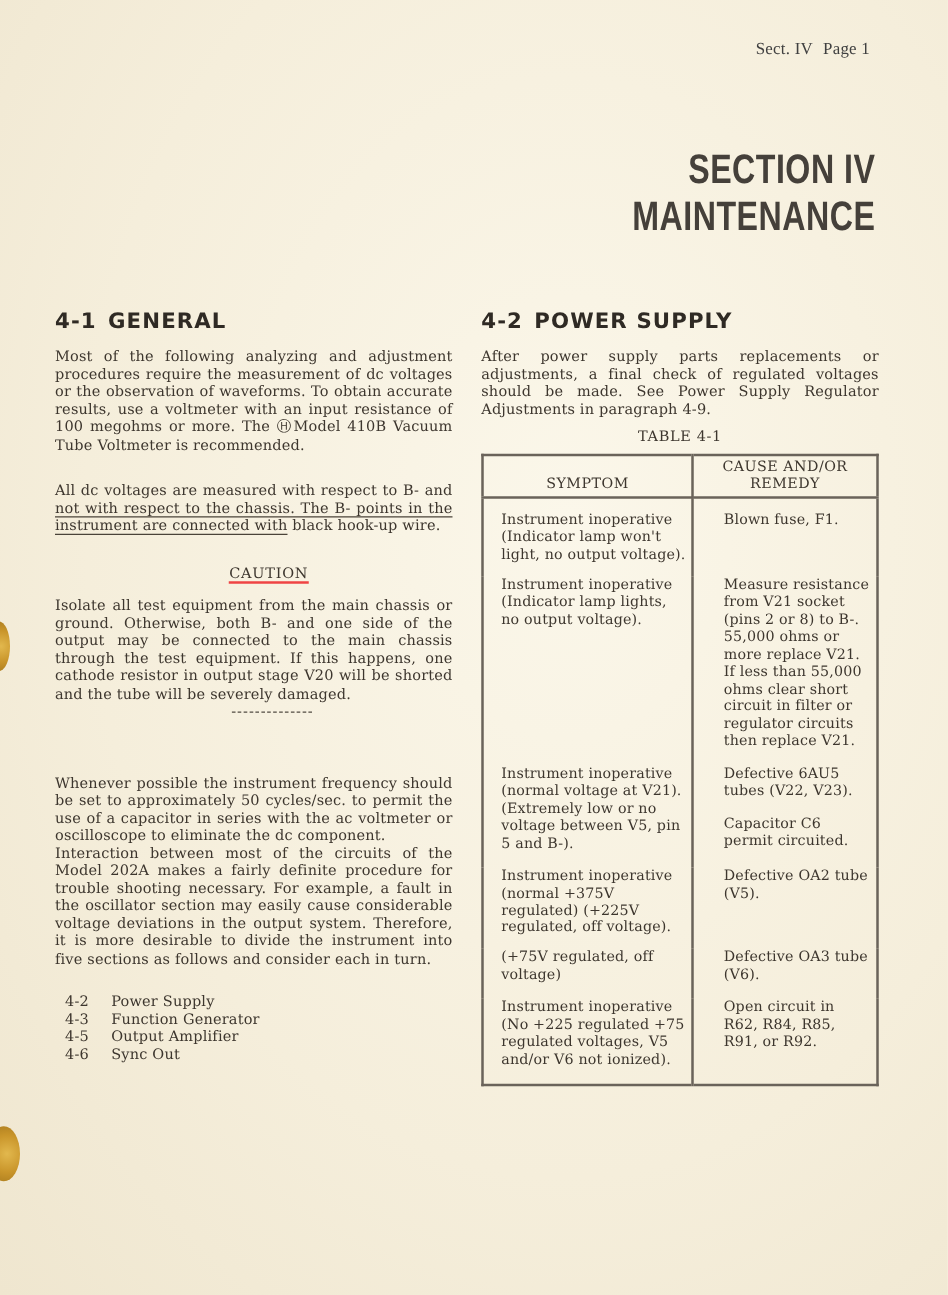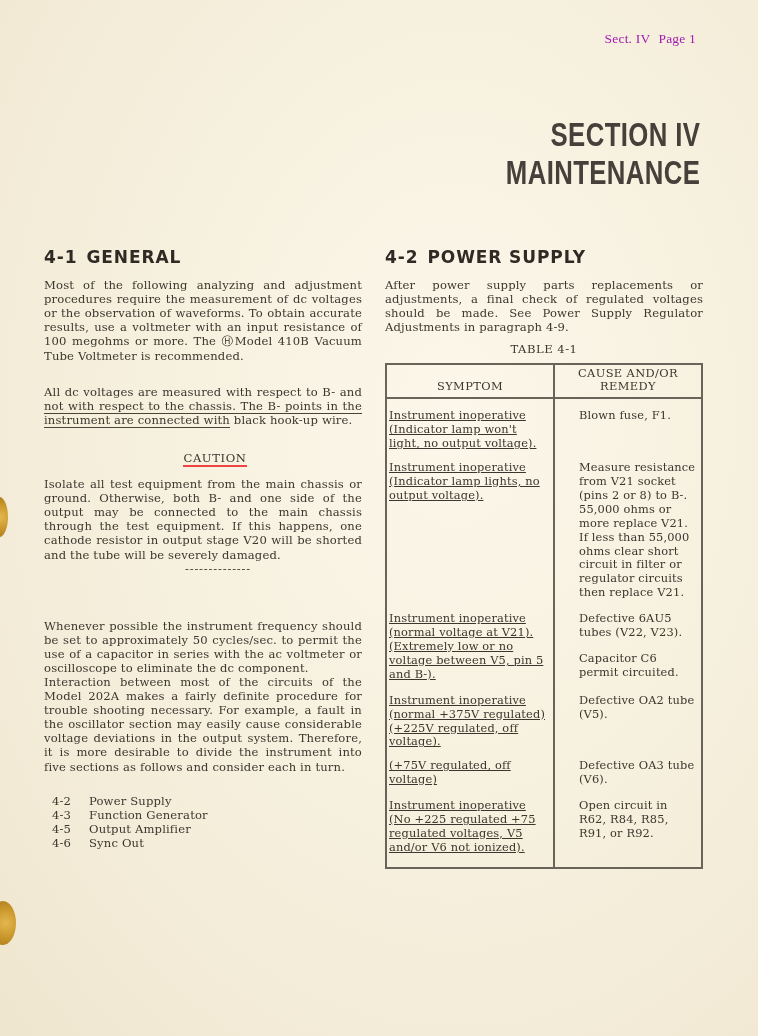--- a/index.html
+++ b/index.html
@@ -15,21 +15,21 @@
       position: relative;
       font-family: "DejaVu Serif", "Liberation Serif", serif;
       color: #3a342c;
     }
     .page-header {
       position: absolute;
       top: 31px;
       right: 62px;
       font-family: "Liberation Serif", serif;
       font-size: 13.5px;
-      color: #a21caf;
+      color: #404040;
       letter-spacing: 0.2px;
     }
     .page-header span + span { margin-left: 8px; }
 
     .section-title {
       position: absolute;
       right: 58px;
       top: 116px;
       text-align: right;
       font-family: "Liberation Sans", sans-serif;
@@ -112,21 +112,21 @@
       text-align: center;
       padding: 2px 4px 3px 4px;
       letter-spacing: 0.4px;
     }
     table.ts th.c1 { width: 158px; border-right: 2px solid #6a635a; }
     table.ts td {
       vertical-align: top;
       padding: 0 3px 0 2px;
       text-align: left;
     }
-    table.ts td.c1 { border-right: 2px solid #6a635a; padding-left: 2px; text-decoration: underline; }
+    table.ts td.c1 { border-right: 2px solid #6a635a; padding-left: 14px; }
     table.ts td.c2 { padding-left: 24px; padding-right: 4px; }
     table.ts tr.r1 td { padding-top: 10px; padding-bottom: 10px; }
     table.ts tr.r2 td { padding-bottom: 12px; }
     table.ts tr.r3 td { padding-bottom: 12px; }
     table.ts tr.r4 td { padding-bottom: 10px; }
     table.ts tr.r5 td { padding-bottom: 12px; }
     table.ts tr.r6 td { padding-bottom: 12px; }
     .remedy-gap { display: block; height: 12px; }
 
     .binding-hole {

